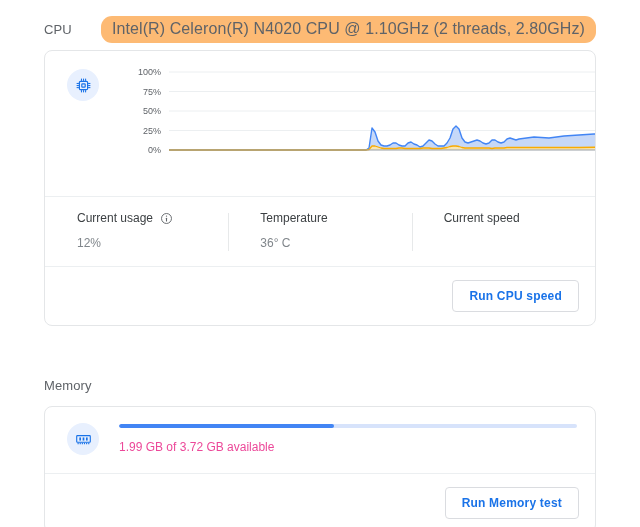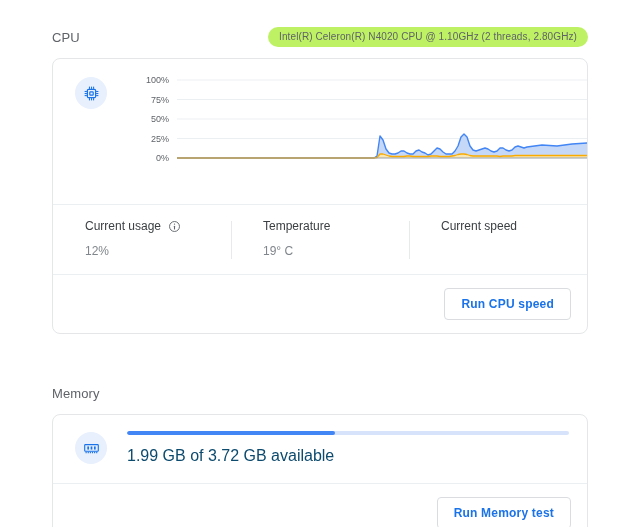--- a/index.html
+++ b/index.html
@@ -9,44 +9,44 @@
   }
   body {
     width: 640px;
     height: 527px;
     font-family: "Liberation Sans", sans-serif;
     color: #3c4043;
     overflow: hidden;
     position: relative;
   }
   .page {
-    padding: 16px;
+    padding: 8px;
     width: 640px;
     height: 527px;
     box-sizing: border-box;
     border-radius: 27px;
   }
 
   
   .section-head {
     display: flex;
     align-items: center;
     justify-content: space-between;
     padding: 0 36px;
     height: 42px;
   }
   .section-title {
     font-size: 13px;
     color: #5f6368;
     letter-spacing: .1px;
   }
   .chip {
-    font-size: 10px;
+    font-size: 16px;
     color: #5f6368;
-    background: #bef264;
+    background: #fdba74;
     border-radius: 11px;
     padding: 4px 11px 5px 11px;
     white-space: nowrap;
     letter-spacing: .1px;
   }
 
   
   .card {
     margin: 0 36px;
     background: #ffffff;
@@ -183,22 +183,22 @@
     border-radius: 2px;
     overflow: hidden;
     width: 100%;
   }
   .progress-fill {
     height: 4px;
     background: #4285f4;
     border-radius: 2px;
   }
   .mem-text {
-    font-size: 16px;
-    color: #0c4a6e;
+    font-size: 12px;
+    color: #ec4899;
     margin-top: 12px;
   }
   .spacer-40 { height: 38px; }
 </style>
 </head>
 <body>
 
 <div class="page">
 
   <div class="section-head">
@@ -291,21 +291,21 @@
             </svg>
           </span>
         </div>
         <div class="stat-value">12%</div>
       </div>
 
       <div class="stat">
         <div class="stat-label">
           <span>Temperature</span>
         </div>
-        <div class="stat-value">19° C</div>
+        <div class="stat-value">36° C</div>
       </div>
 
       <div class="stat">
         <div class="stat-label">
           <span>Current speed</span>
         </div>
       </div>
     </div>
 
     <div class="card-row btn-row">

